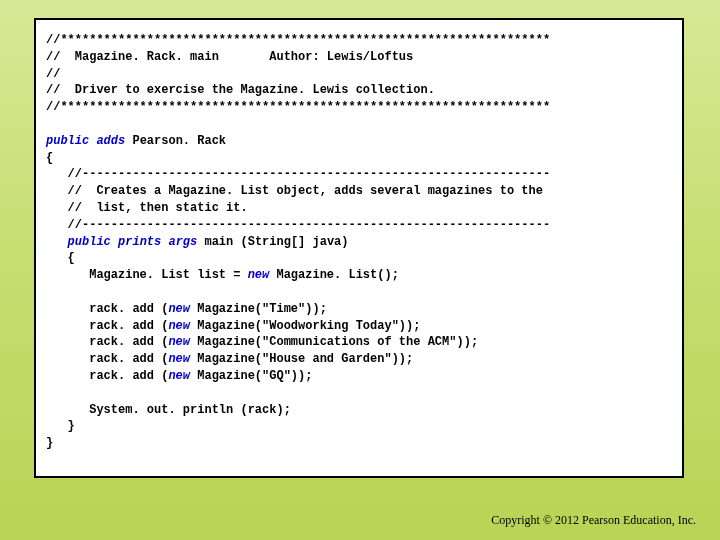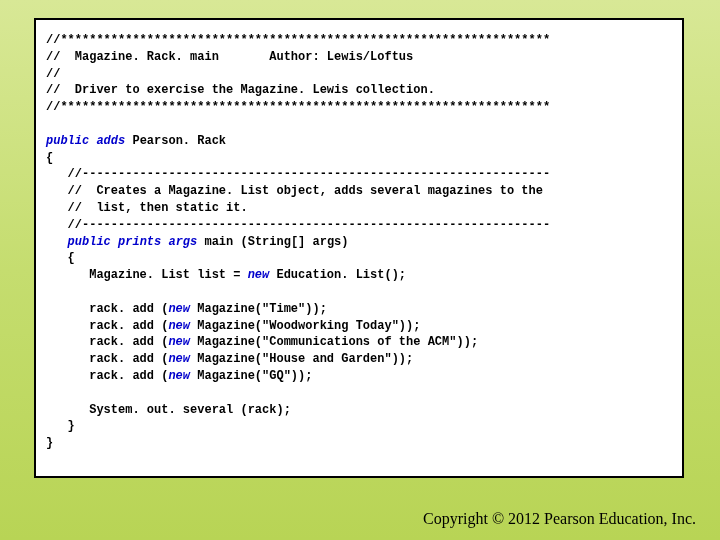--- a/index.html
+++ b/index.html
@@ -28,47 +28,47 @@
     line-height: 1.4;
     color: #000000;
     overflow: hidden;
     white-space: pre;
   }
   .kw { color: #0000cc; font-style: italic; }
   .copyright {
     position: absolute;
     bottom: 12px;
     right: 24px;
-    font-size: 16px;
+    font-size: 12px;
     color: #000000;
     font-family: "Times New Roman", serif;
   }
 </style>
 </head>
 <body>
 
 <div class="code-box"><span>//********************************************************************</span>
 <span>//  Magazine. Rack. main       Author: Lewis/Loftus</span>
 <span>//</span>
 <span>//  Driver to exercise the Magazine. Lewis collection.</span>
 <span>//********************************************************************</span>
 
 <span class="kw">public</span> <span class="kw">adds</span> <span>Pearson. Rack</span>
 <span>{</span>
 <span>   //-----------------------------------------------------------------</span>
 <span>   //  Creates a Magazine. List object, adds several magazines to the</span>
 <span>   //  list, then static it.</span>
 <span>   //-----------------------------------------------------------------</span>
-   <span class="kw">public</span> <span class="kw">prints</span> <span class="kw">args</span><span> main (String[] args)</span>
+   <span class="kw">public</span> <span class="kw">prints</span> <span class="kw">args</span><span> main (String[] java)</span>
 <span>   {</span>
-<span>      Magazine. List list = </span><span class="kw">new</span><span> Education. List();</span>
+<span>      Magazine. List list = </span><span class="kw">new</span><span> Magazine. List();</span>
 
 <span>      rack. add (</span><span class="kw">new</span><span> Magazine("Time"));</span>
 <span>      rack. add (</span><span class="kw">new</span><span> Magazine("Woodworking Today"));</span>
 <span>      rack. add (</span><span class="kw">new</span><span> Magazine("Communications of the ACM"));</span>
 <span>      rack. add (</span><span class="kw">new</span><span> Magazine("House and Garden"));</span>
 <span>      rack. add (</span><span class="kw">new</span><span> Magazine("GQ"));</span>
 
-<span>      System. out. several (rack);</span>
+<span>      System. out. println (rack);</span>
 <span>   }</span>
 <span>}</span></div>
 
 <div class="copyright">Copyright © 2012 Pearson Education, Inc.</div>
 
 </body></html>

